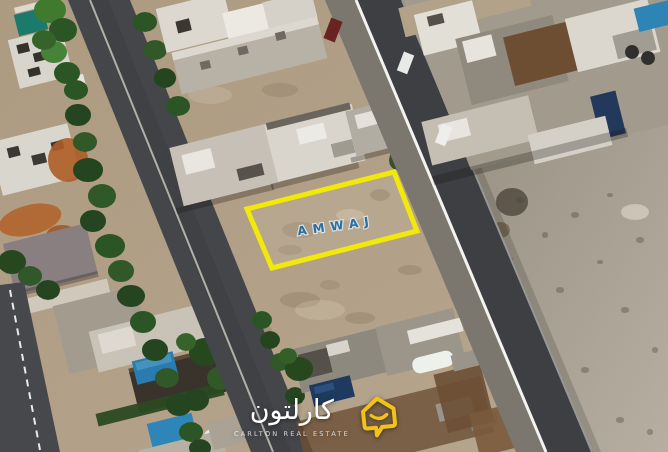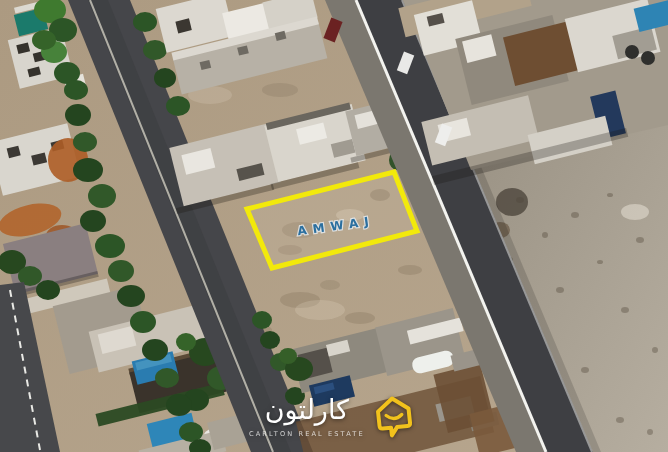--- a/index.html
+++ b/index.html
@@ -2,21 +2,21 @@
 <html><head>
 <meta charset="utf-8">
 <style>
   html,body{margin:0;padding:0;background:#222;}
   .stage{
     position:relative;width:668px;height:452px;overflow:hidden;
     background:#b19f87;font-family:"DejaVu Sans",sans-serif;
   }
   .stage svg.scene{position:absolute;left:0;top:0;}
   .watermark{
-    position:absolute;left:249px;top:394px;
+    position:absolute;left:234px;top:394px;
     display:flex;align-items:center;gap:9px;
     filter:drop-shadow(0 1px 2px rgba(0,0,0,.5));
     pointer-events:none;
   }
   .wm-text{display:flex;flex-direction:column;align-items:center;}
   .wm-ar{
     font-size:27px;line-height:1.05;color:#ffffff;direction:rtl;
     font-family:"DejaVu Sans",sans-serif;white-space:nowrap;
   }
   .wm-en{

